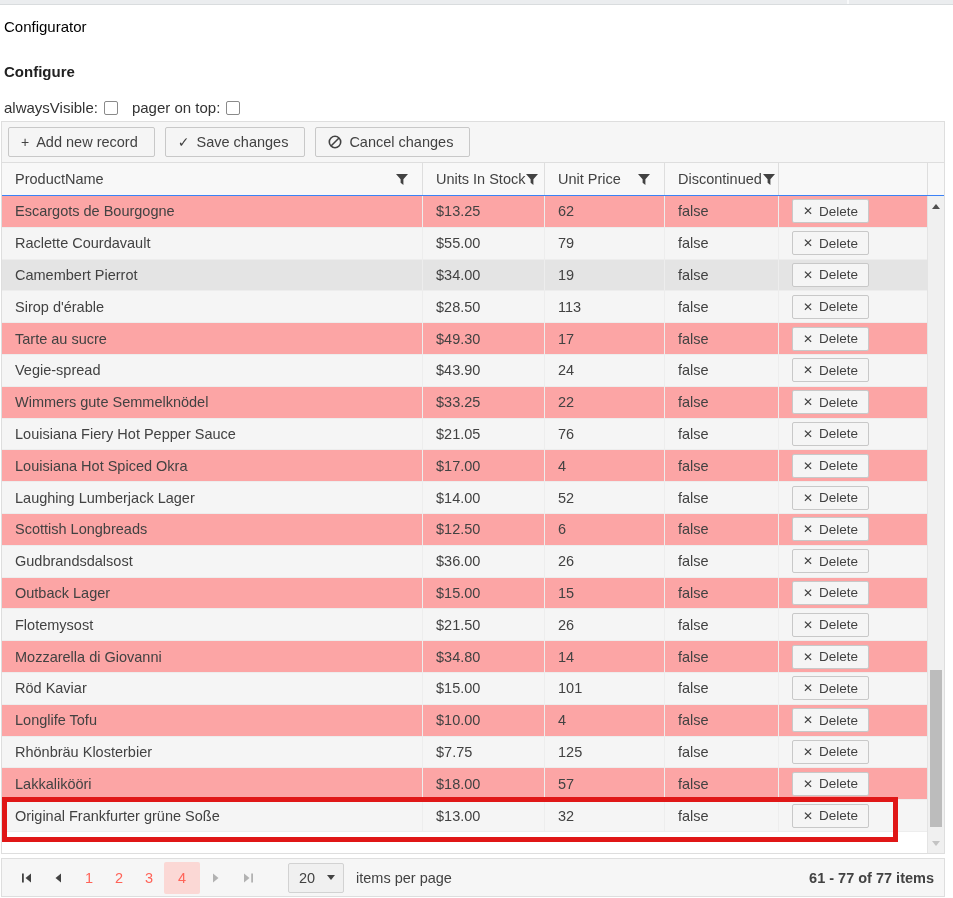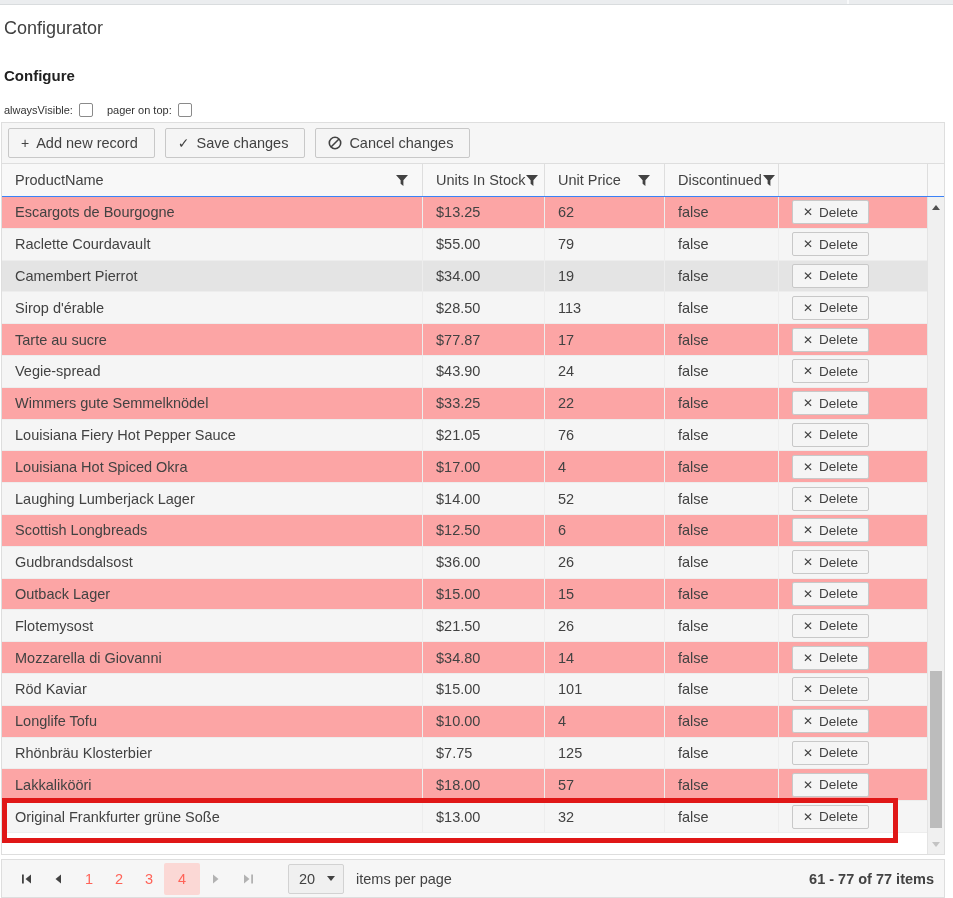--- a/index.html
+++ b/index.html
@@ -4,23 +4,23 @@
 <style>
   * { box-sizing: border-box; margin: 0; padding: 0; }
   html, body { background: #fff; width: 953px; font-family: "Liberation Sans", "DejaVu Sans", sans-serif; color: #424242; }
   body { height: 898px; overflow: hidden; position: relative; }
 
   
   .top-strip { height: 5px; background: #ebedef; border-bottom: 1px solid #d9dcde; position: relative; }
   .top-strip .divider { position: absolute; left: 847px; top: 0; width: 2px; height: 100%; background: #f8f9fa; }
 
   .page-head { padding: 7px 8px 0 4px; }
-  .page-title { font-size: 18px; color: #404040; margin-top: 6px; }
+  .page-title { font-size: 15px; color: #000000; margin-top: 6px; }
   .section-heading { font-size: 15px; font-weight: bold; color: #212121; margin-top: 28px; }
-  .options-row { margin-top: 19px; font-size: 11px; color: #333; display: flex; align-items: center; gap: 6px; text-align: center; }
+  .options-row { margin-top: 19px; font-size: 15px; color: #333; display: flex; align-items: center; gap: 6px; text-align: center; }
   .checkbox { width: 14px; height: 14px; border: 1px solid #8a8a8a; border-radius: 2px; background: #fff; display: inline-block; margin-right: 8px; }
 
   
   .grid { margin: 5px 8px 0 1px; width: 944px; border: 1px solid #dedede; background: #fff; }
   .toolbar { padding: 5px 6px; background: #f6f6f6; border-bottom: 1px solid #dedede; display: flex; gap: 10px; }
   .btn { display: inline-flex; align-items: center; gap: 7px; height: 30px; padding: 0 16px 0 12px; background: #f5f5f5; border: 1px solid #c8c8c8; border-radius: 2px; font-size: 14.5px; color: #424242; cursor: pointer; }
   .btn .glyph { font-size: 14px; line-height: 1; }
 
   .hdr { display: grid; grid-template-columns: 420px 122px 120px 114px 149px 1fr; height: 33px; background: #f8f8f8; border-bottom: 1px solid #3b82f6; }
   .hdr-cell { display: flex; align-items: center; justify-content: space-between; padding-left: 13px; font-size: 14.5px; color: #424242; border-left: 1px solid #dedede; overflow: hidden; white-space: nowrap; }
@@ -182,21 +182,21 @@
     <div class="cell">false</div>
     <div class="cell cmd">
       <button class="del-btn">
         <span class="glyph">✕</span>
         <span>Delete</span>
       </button>
     </div>
   </div>
         <div class="row">
     <div class="cell">Tarte au sucre</div>
-    <div class="cell">$77.87</div>
+    <div class="cell">$49.30</div>
     <div class="cell">17</div>
     <div class="cell">false</div>
     <div class="cell cmd">
       <button class="del-btn">
         <span class="glyph">✕</span>
         <span>Delete</span>
       </button>
     </div>
   </div>
         <div class="row alt">

